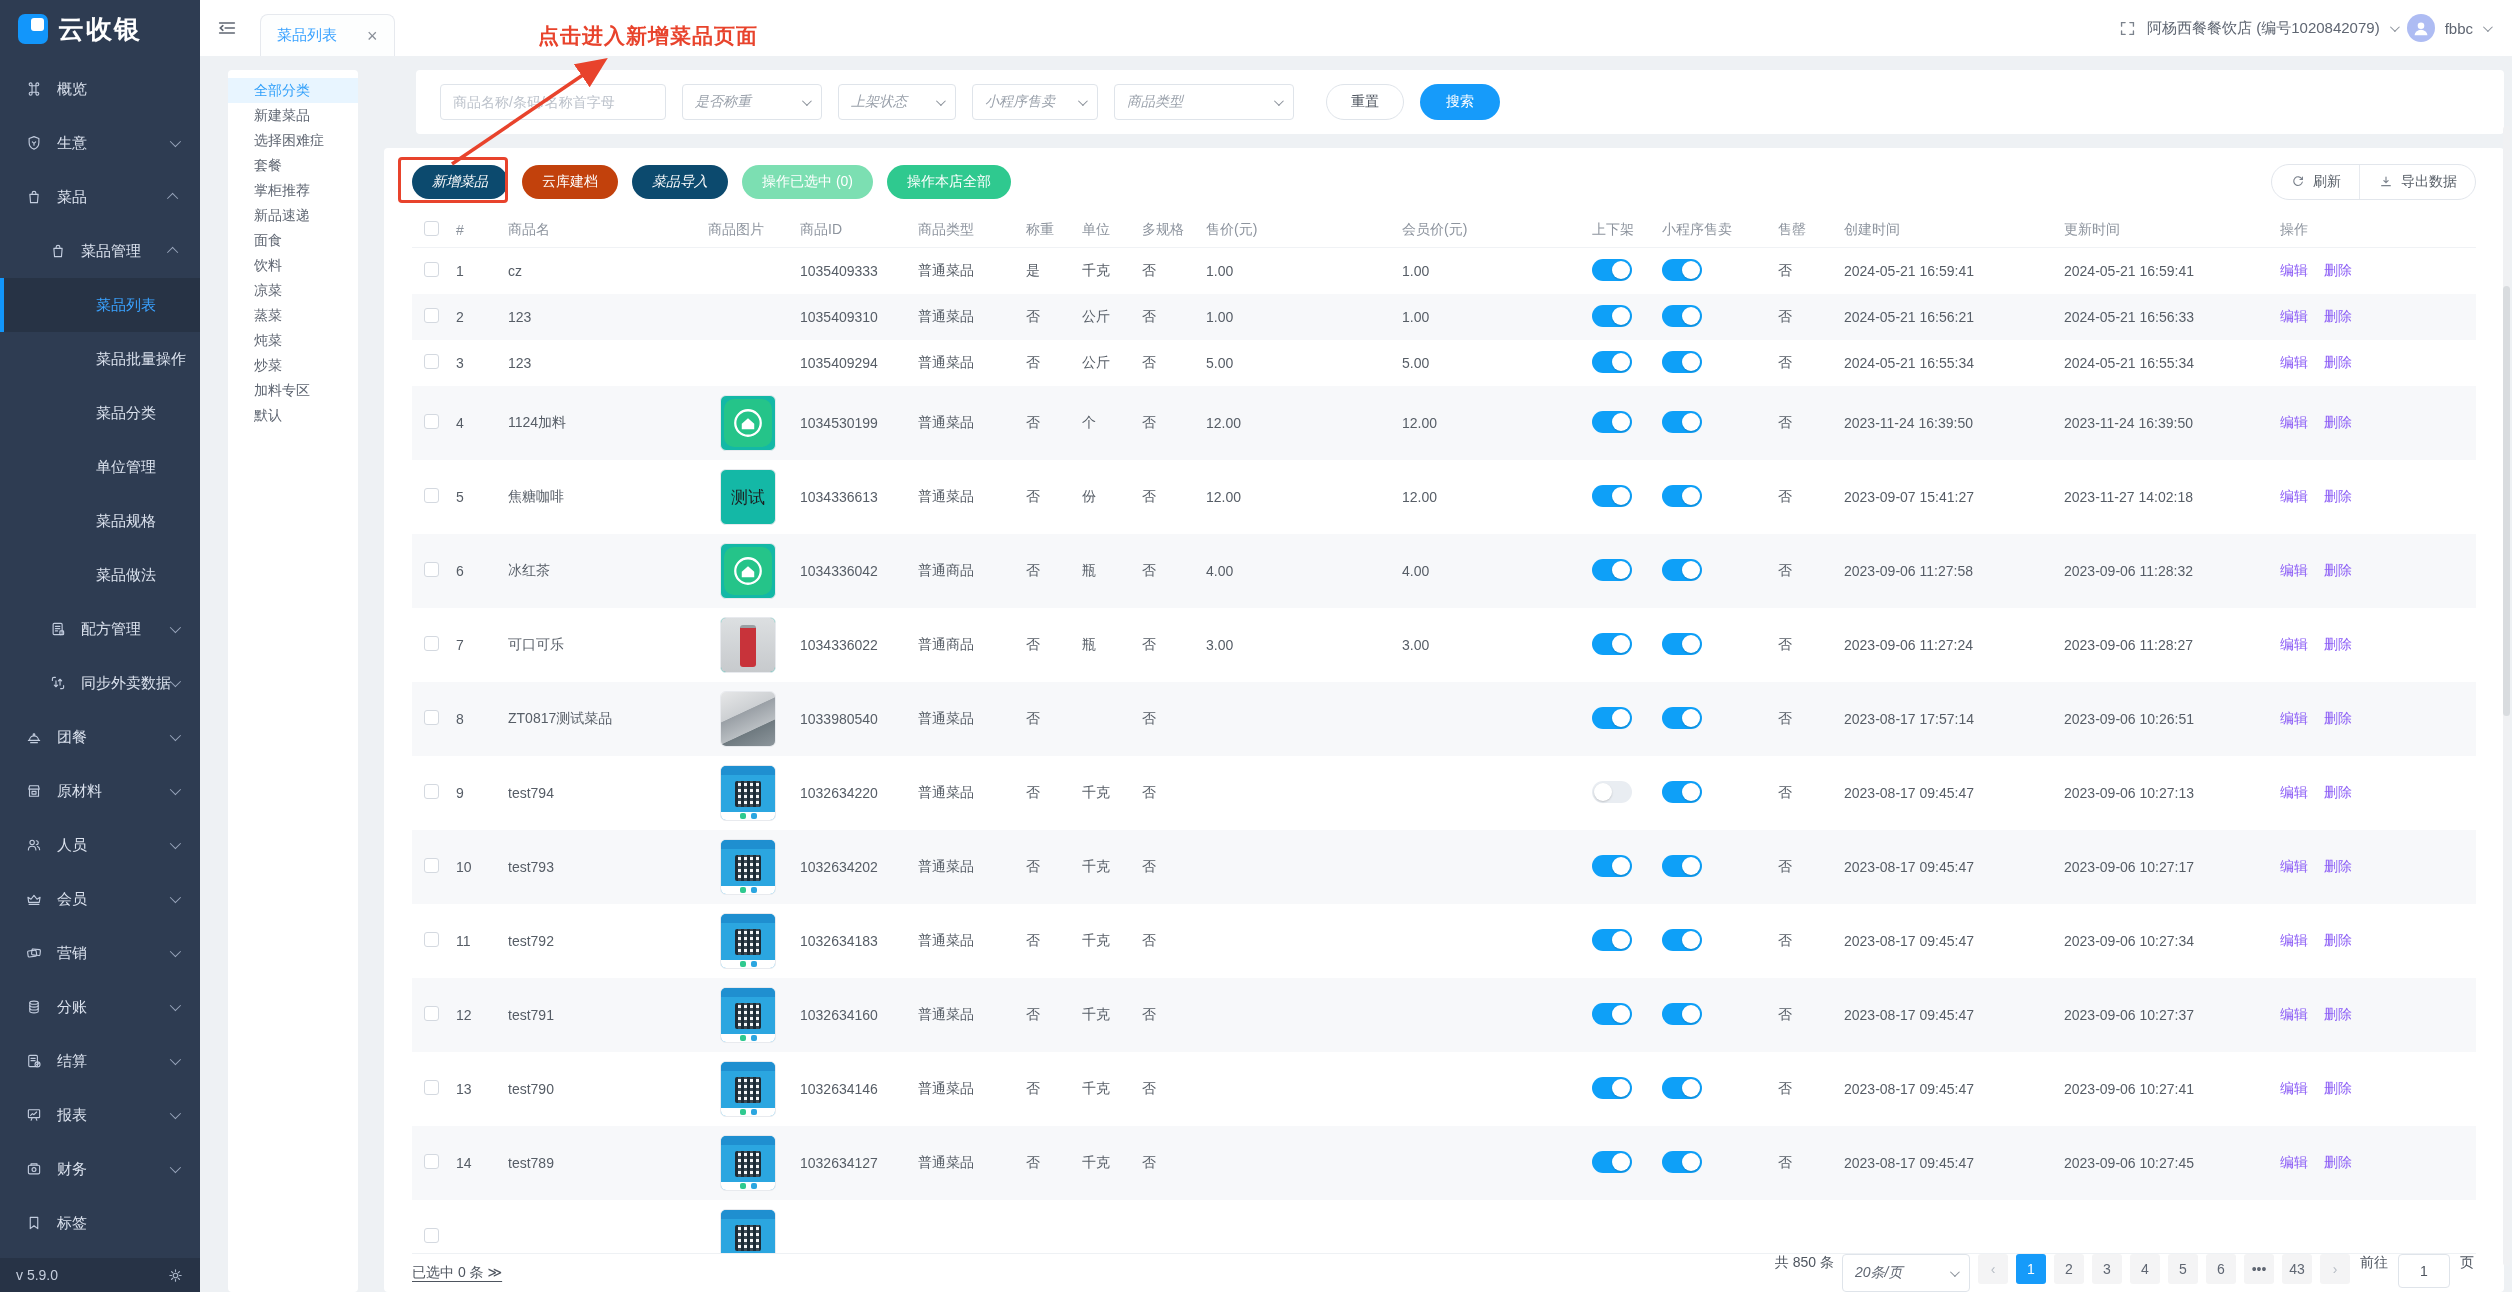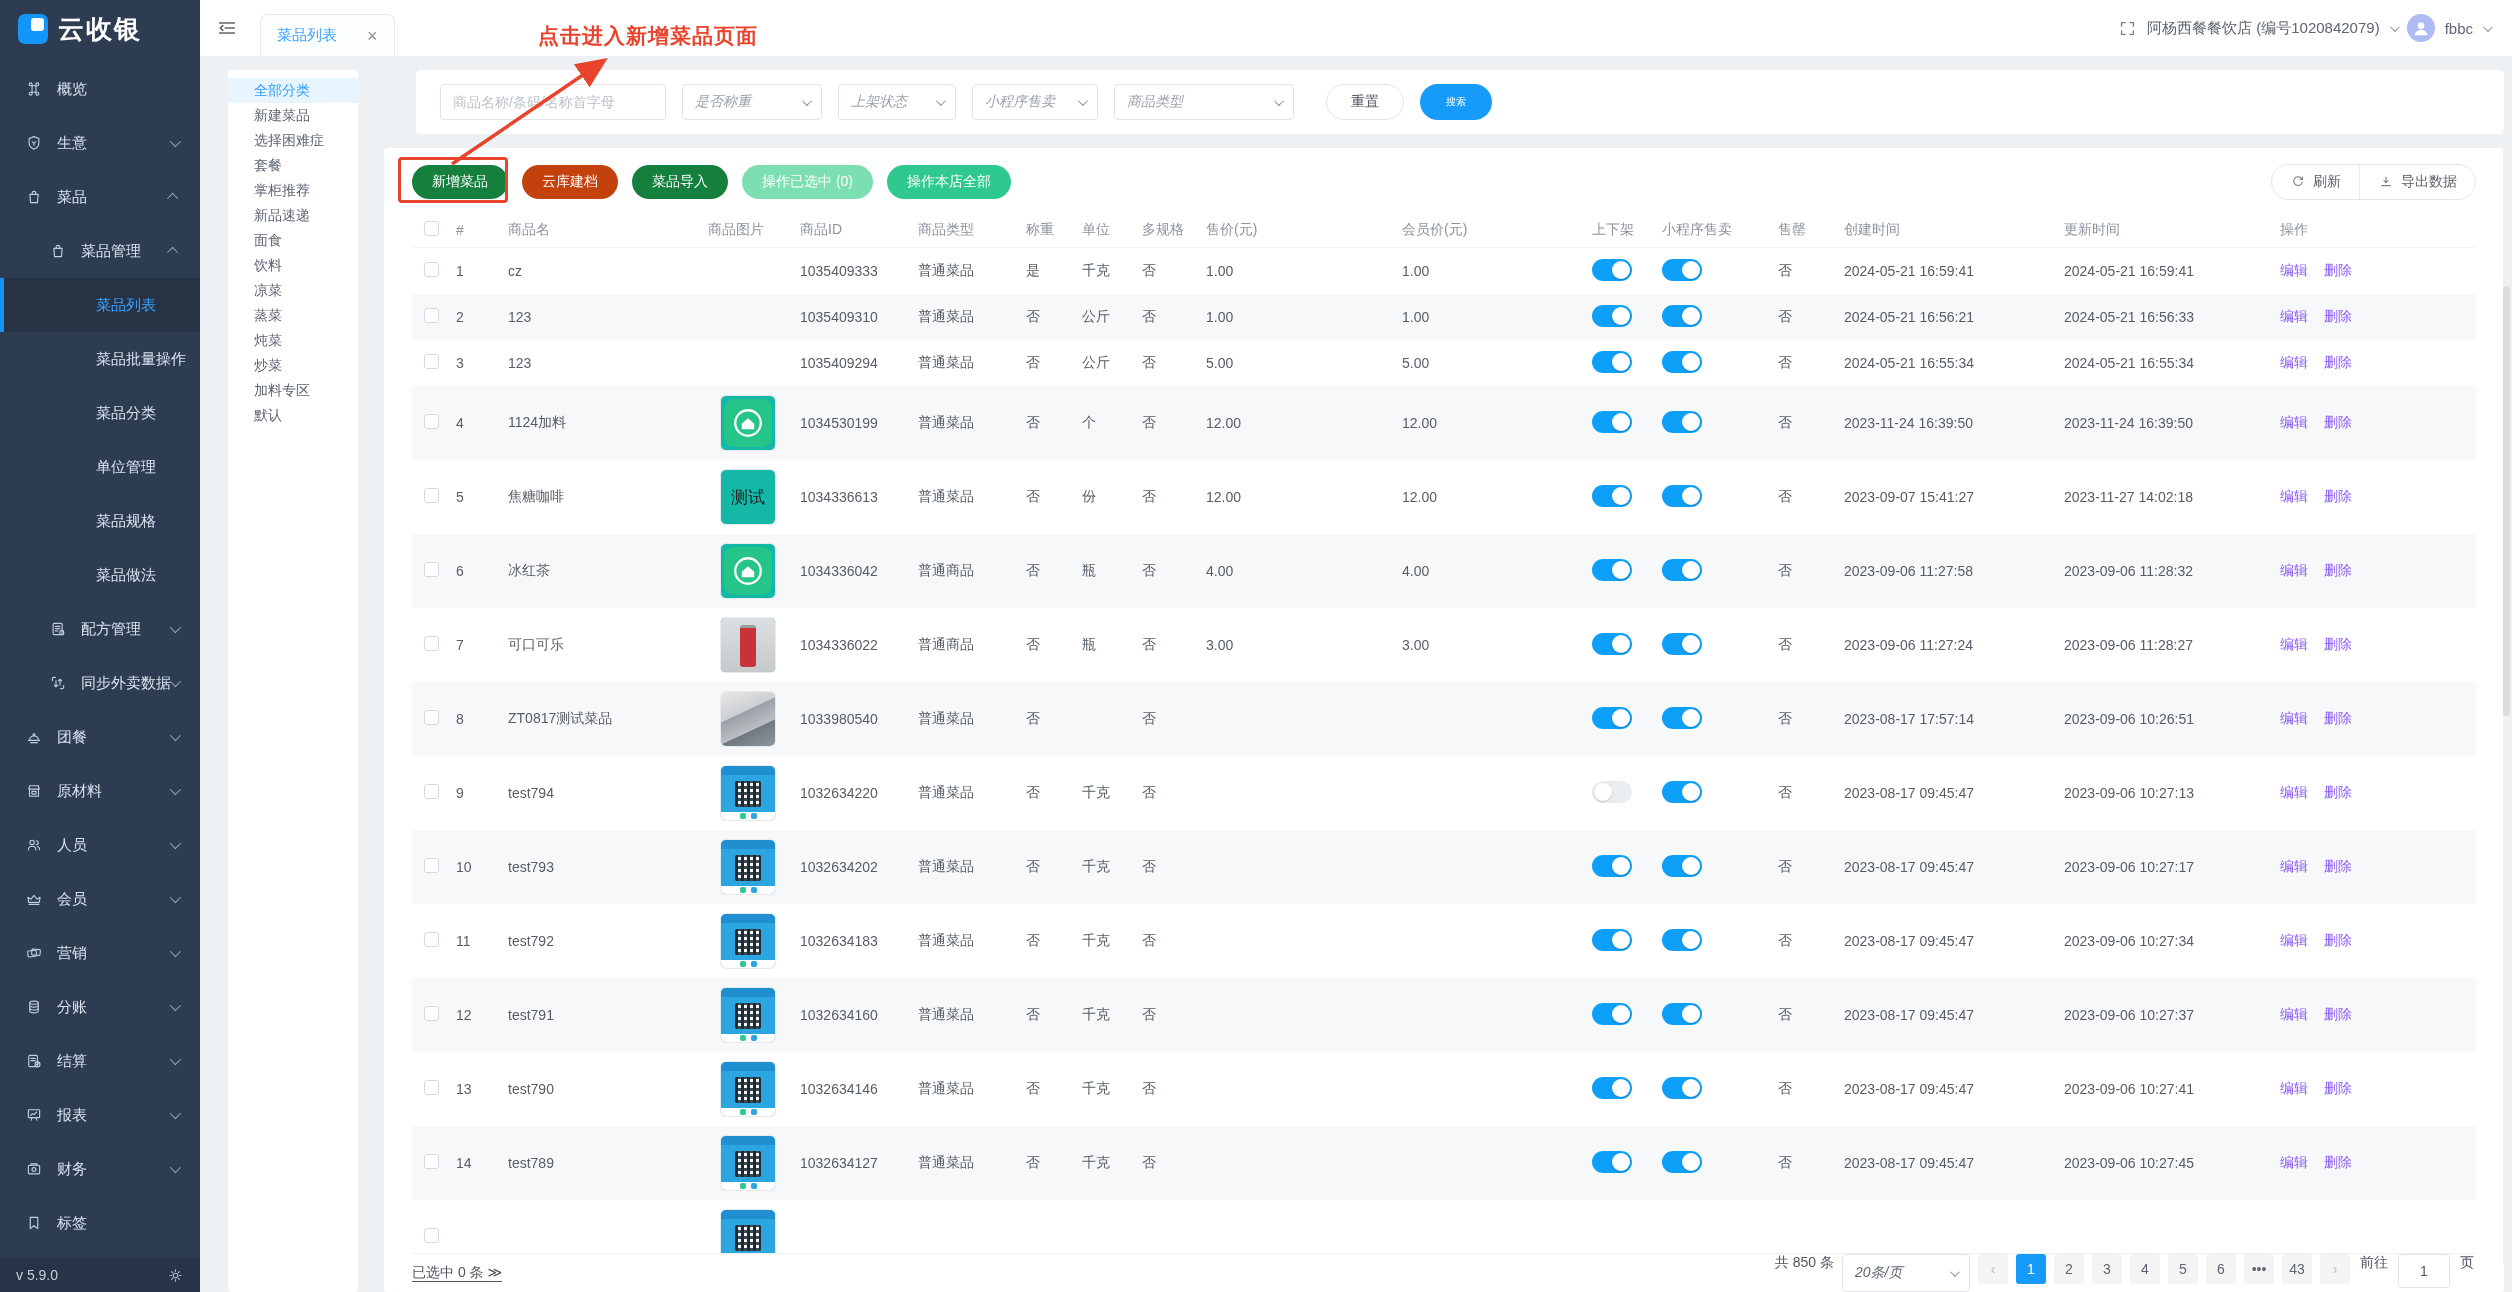--- a/index.html
+++ b/index.html
@@ -45,26 +45,26 @@
   .cat-panel { width:130px; background:#fff; border-radius:4px; padding:8px 0; flex-shrink:0; }
   .cat-item { height:25px; line-height:25px; padding-left:26px; font-size:14px; color:#5f6672; cursor:pointer; white-space:nowrap; }
   .cat-item.active { background:#e8f5ff; color:#2f9ffa; }
 
   .right-col { flex:1; display:flex; flex-direction:column; min-width:0; }
   .filter-card { background:#fff; border-radius:4px; height:64px; display:flex; align-items:center; padding:0 24px; gap:16px; flex-shrink:0;margin-left:32px; }
   .search-input { width:226px; height:36px; border:1px solid #dfe4ea; border-radius:4px; padding:0 12px; font-size:14px; color:#333; outline:none; }
   .search-input::placeholder { color:#bcc2cb; }
   .select { height:36px; border:1px solid #dfe4ea; border-radius:4px; background:#fff; display:flex; align-items:center; justify-content:space-between; padding:0 12px; color:#9aa1ab; font-size:14px; cursor:pointer;font-style:italic; }
   .btn-reset { height:36px; padding:0 24px; border:1px solid #dfe4ea; border-radius:18px; background:#fff; color:#4e555f; font-size:14px; margin-left:16px; cursor:pointer; }
-  .btn-search { height:36px; padding:0 26px; border:none; border-radius:18px; background:#169bfa; color:#fff; font-size:10px; cursor:pointer; }
+  .btn-search { height:36px; padding:0 26px; border:none; border-radius:18px; background:#169bfa; color:#fff; font-size:14px; cursor:pointer; }
 
   .table-card { margin-top:14px; background:#fff; border-radius:4px; flex:1; display:flex; flex-direction:column; padding:14px 28px 0; min-height:0; }
   .actions-row { display:flex; align-items:center; height:40px; flex-shrink:0; }
   .act-btn { height:34px; padding:0 20px; border:none; border-radius:17px; color:#fff; font-size:14px; margin-right:14px; cursor:pointer; white-space:nowrap; }
-  .act-btn.primary { background:#15803d; }
+  .act-btn.primary { background:#0c4a6e;font-style:italic; }
   .act-btn.light { background:#c2410c; }
   .act-btn.mint { background:#7cdfb2; }
   .act-btn.green { background:#2fc98f; }
   .tool-group { margin-left:auto; display:flex; align-items:center; height:36px; border:1px solid #e2e6ec; border-radius:18px; background:#fff; color:#596069; font-size:14px; overflow:hidden; }
   .tool-seg { display:flex; align-items:center; gap:7px; padding:0 18px; height:100%; cursor:pointer; }
   .tool-seg + .tool-seg { border-left:1px solid #e7eaef; }
   .tool-ic { color:#7b828c; display:inline-flex; }
 
   
   .table-viewport { margin-top:10px; flex:1; overflow:hidden; min-height:0; }

